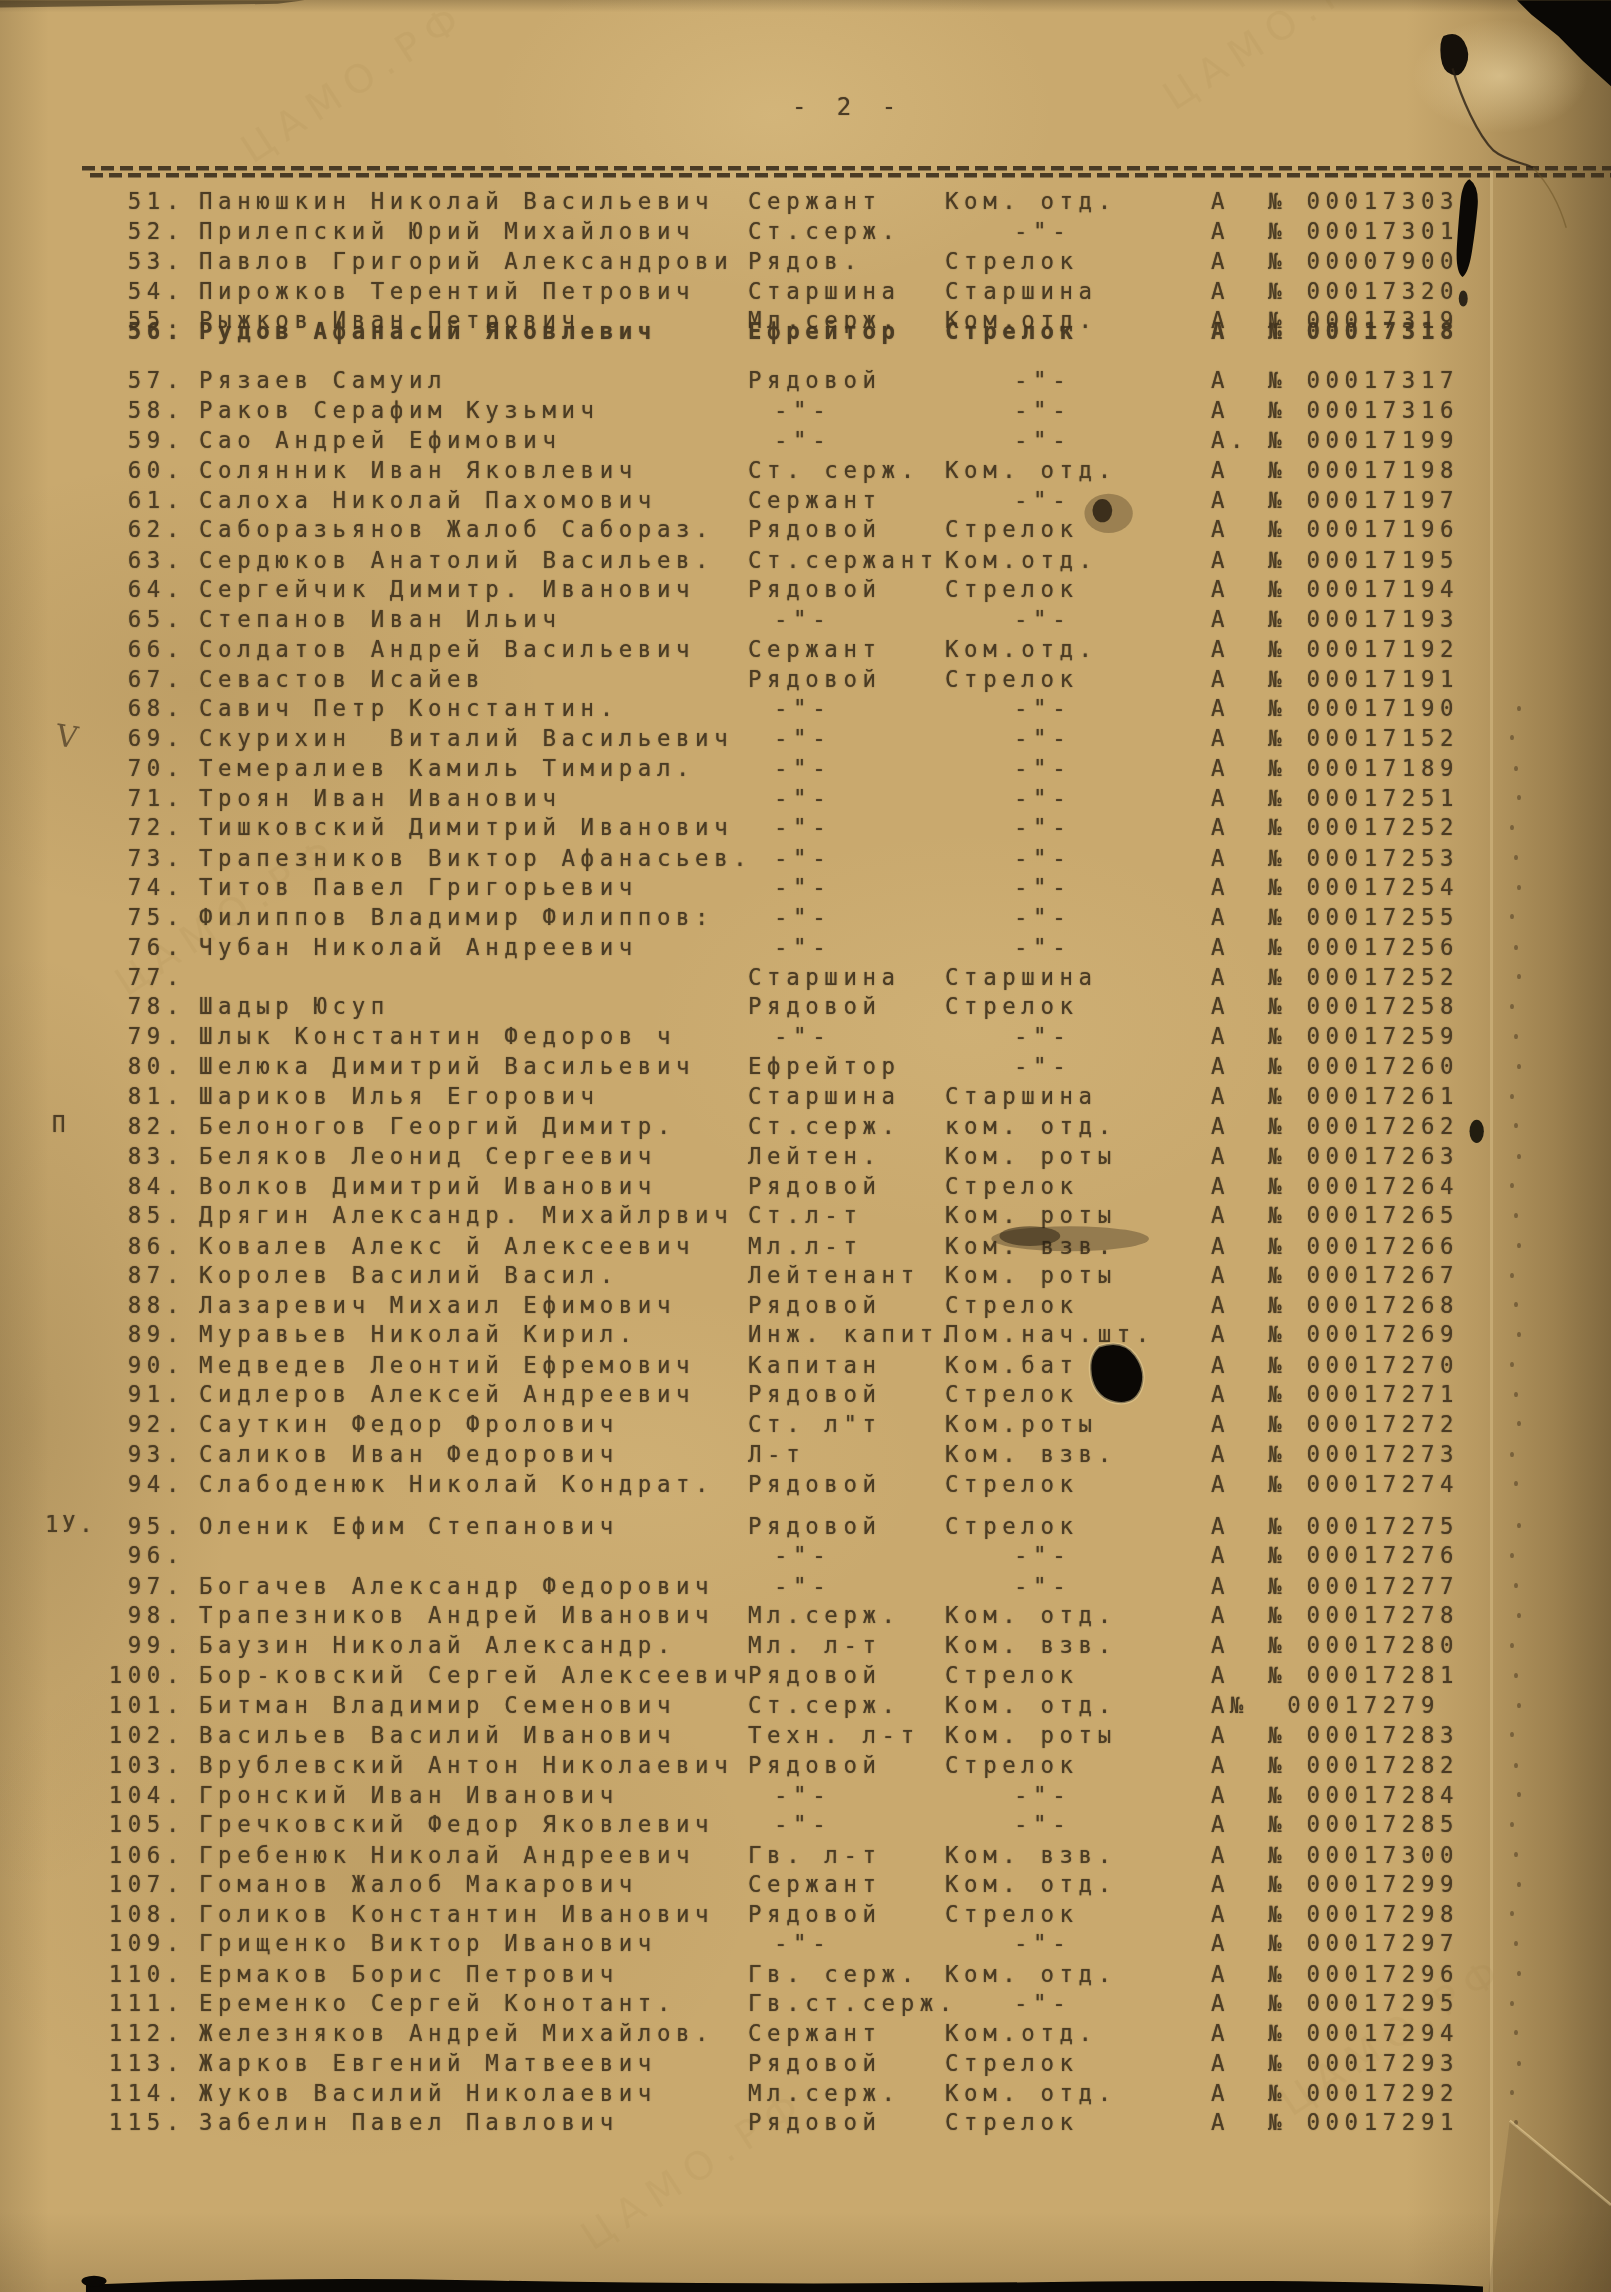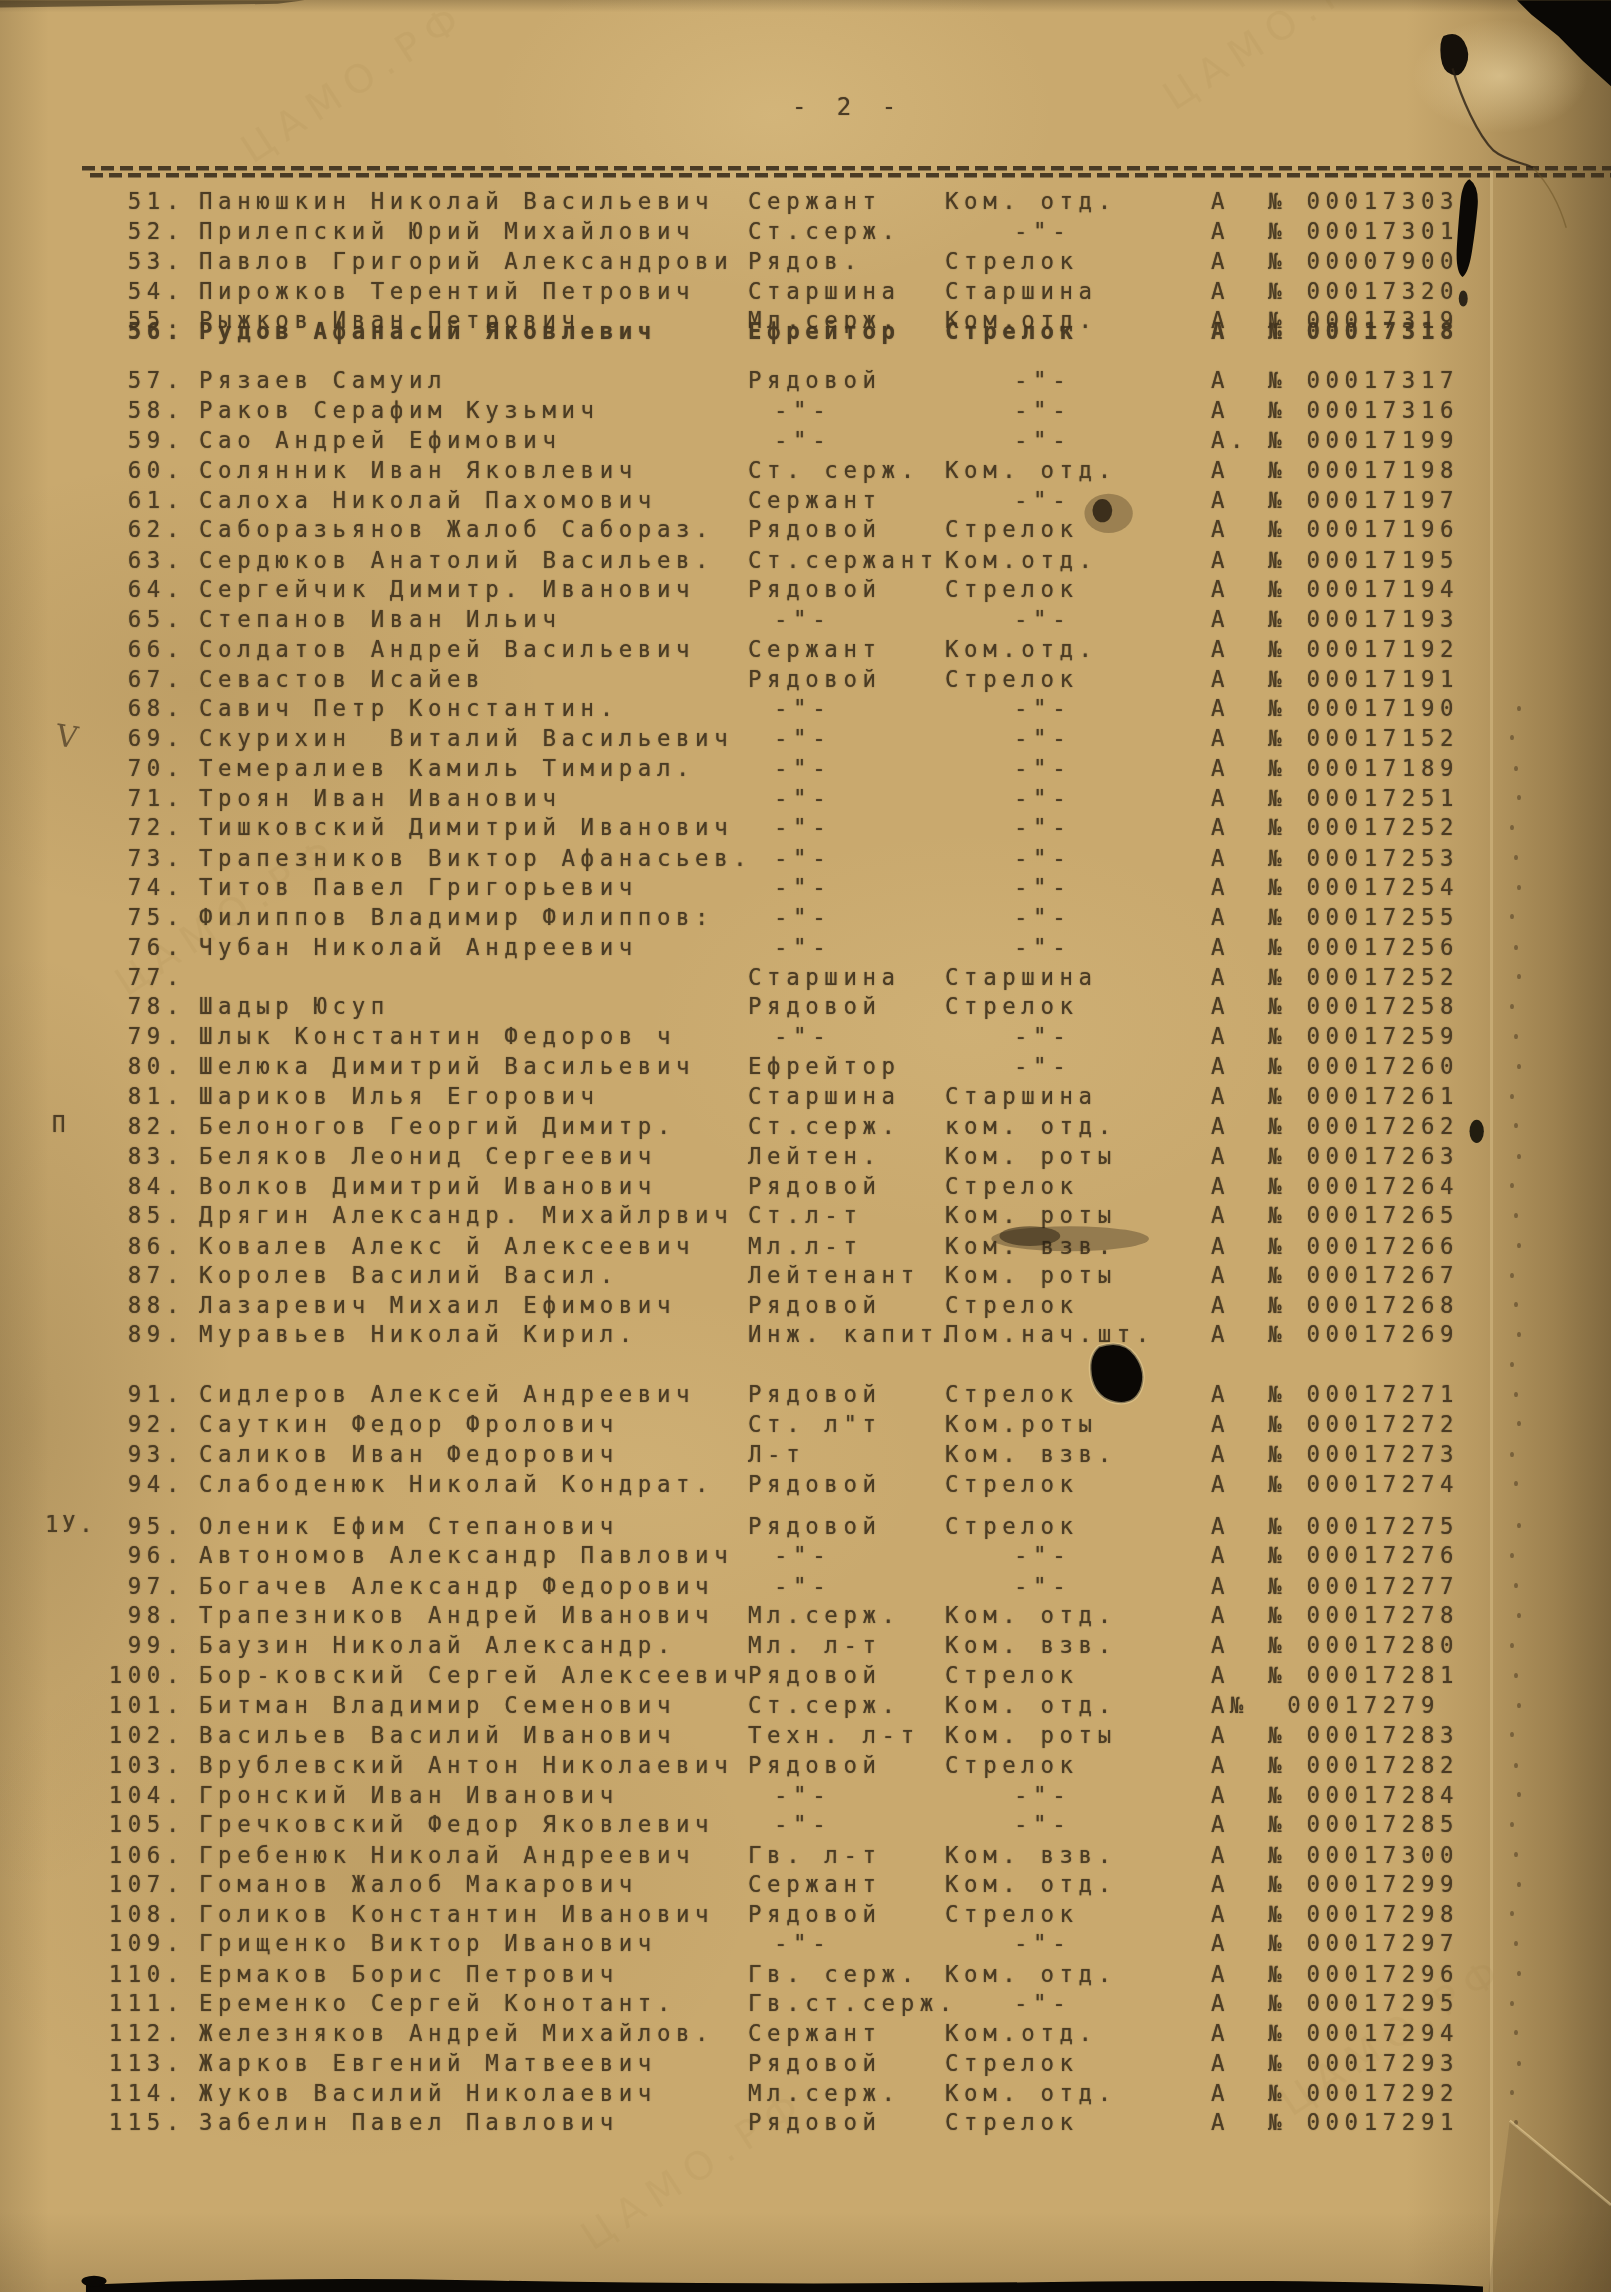--- a/index.html
+++ b/index.html
@@ -108,26 +108,27 @@
     <div class="row" style="top: 1051px;"><span class="c-num">80.</span><span class="c-name">Шелюка Димитрий Васильевич</span><span class="c-rank">Ефрейтор</span><span class="c-duty ditto">-"-</span><span class="c-cert">А  № 00017260</span></div>
     <div class="row" style="top: 1081px;"><span class="c-num">81.</span><span class="c-name">Шариков Илья Егорович</span><span class="c-rank">Старшина</span><span class="c-duty">Старшина</span><span class="c-cert">А  № 00017261</span></div>
     <div class="row" style="top: 1111px;"><span class="c-num">82.</span><span class="c-name">Белоногов Георгий Димитр.</span><span class="c-rank">Ст.серж.</span><span class="c-duty">ком. отд.</span><span class="c-cert">А  № 00017262</span></div>
     <div class="row" style="top: 1141px;"><span class="c-num">83.</span><span class="c-name">Беляков Леонид Сергеевич</span><span class="c-rank">Лейтен.</span><span class="c-duty">Ком. роты</span><span class="c-cert">А  № 00017263</span></div>
     <div class="row" style="top: 1171px;"><span class="c-num">84.</span><span class="c-name">Волков Димитрий Иванович</span><span class="c-rank">Рядовой</span><span class="c-duty">Стрелок</span><span class="c-cert">А  № 00017264</span></div>
     <div class="row" style="top: 1200px;"><span class="c-num">85.</span><span class="c-name">Дрягин Александр. Михайлрвич</span><span class="c-rank">Ст.л-т</span><span class="c-duty">Ком. роты</span><span class="c-cert">А  № 00017265</span></div>
     <div class="row" style="top: 1231px;"><span class="c-num">86.</span><span class="c-name">Ковалев Алекс й Алексеевич</span><span class="c-rank">Мл.л-т</span><span class="c-duty">Ком. взв.</span><span class="c-cert">А  № 00017266</span></div>
     <div class="row" style="top: 1260px;"><span class="c-num">87.</span><span class="c-name">Королев Василий Васил.</span><span class="c-rank">Лейтенант</span><span class="c-duty">Ком. роты</span><span class="c-cert">А  № 00017267</span></div>
     <div class="row" style="top: 1290px;"><span class="c-num">88.</span><span class="c-name">Лазаревич Михаил Ефимович</span><span class="c-rank">Рядовой</span><span class="c-duty">Стрелок</span><span class="c-cert">А  № 00017268</span></div>
     <div class="row" style="top: 1319px;"><span class="c-num">89.</span><span class="c-name">Муравьев Николай Кирил.</span><span class="c-rank">Инж. капит.</span><span class="c-duty">Пом.нач.шт.</span><span class="c-cert">А  № 00017269</span></div>
+    <div class="row" style="top: 1350px;"><span class="c-num">90.</span><span class="c-name">Медведев Леонтий Ефремович</span><span class="c-rank">Капитан</span><span class="c-duty">Ком.бат</span><span class="c-cert">А  № 00017270</span></div>
     <div class="row" style="top: 1379px;"><span class="c-num">91.</span><span class="c-name">Сидлеров Алексей Андреевич</span><span class="c-rank">Рядовой</span><span class="c-duty">Стрелок</span><span class="c-cert">А  № 00017271</span></div>
     <div class="row" style="top: 1409px;"><span class="c-num">92.</span><span class="c-name">Сауткин Федор Фролович</span><span class="c-rank">Ст. л"т</span><span class="c-duty">Ком.роты</span><span class="c-cert">А  № 00017272</span></div>
     <div class="row" style="top: 1439px;"><span class="c-num">93.</span><span class="c-name">Саликов Иван Федорович</span><span class="c-rank">Л-т</span><span class="c-duty">Ком. взв.</span><span class="c-cert">А  № 00017273</span></div>
     <div class="row" style="top: 1469px;"><span class="c-num">94.</span><span class="c-name">Слабоденюк Николай Кондрат.</span><span class="c-rank">Рядовой</span><span class="c-duty">Стрелок</span><span class="c-cert">А  № 00017274</span></div>
     <div class="row" style="top: 1511px;"><span class="c-num">95.</span><span class="c-name">Оленик Ефим Степанович</span><span class="c-rank">Рядовой</span><span class="c-duty">Стрелок</span><span class="c-cert">А  № 00017275</span></div>
-    <div class="row" style="top: 1540px;"><span class="c-num">96.</span><span class="c-name">Автономов Александр Павлович</span><span class="c-rank ditto">-"-</span><span class="c-duty ditto">-"-</span><span class="c-cert">А  № 00017276</span></div>
+    <div class="row" style="top: 1540px;"><span class="c-num">96.</span><span class="c-rank ditto">-"-</span><span class="c-duty ditto">-"-</span><span class="c-cert">А  № 00017276</span></div>
     <div class="row" style="top: 1571px;"><span class="c-num">97.</span><span class="c-name">Богачев Александр Федорович</span><span class="c-rank ditto">-"-</span><span class="c-duty ditto">-"-</span><span class="c-cert">А  № 00017277</span></div>
     <div class="row" style="top: 1600px;"><span class="c-num">98.</span><span class="c-name">Трапезников Андрей Иванович</span><span class="c-rank">Мл.серж.</span><span class="c-duty">Ком. отд.</span><span class="c-cert">А  № 00017278</span></div>
     <div class="row" style="top: 1630px;"><span class="c-num">99.</span><span class="c-name">Баузин Николай Александр.</span><span class="c-rank">Мл. л-т</span><span class="c-duty">Ком. взв.</span><span class="c-cert">А  № 00017280</span></div>
     <div class="row" style="top: 1660px;"><span class="c-num">100.</span><span class="c-name">Бор-ковский Сергей Алексеевич</span><span class="c-rank">Рядовой</span><span class="c-duty">Стрелок</span><span class="c-cert">А  № 00017281</span></div>
     <div class="row" style="top: 1690px;"><span class="c-num">101.</span><span class="c-name">Битман Владимир Семенович</span><span class="c-rank">Ст.серж.</span><span class="c-duty">Ком. отд.</span><span class="c-cert">А№  00017279</span></div>
     <div class="row" style="top: 1720px;"><span class="c-num">102.</span><span class="c-name">Васильев Василий Иванович</span><span class="c-rank">Техн. л-т</span><span class="c-duty">Ком. роты</span><span class="c-cert">А  № 00017283</span></div>
     <div class="row" style="top: 1750px;"><span class="c-num">103.</span><span class="c-name">Врублевский Антон Николаевич</span><span class="c-rank">Рядовой</span><span class="c-duty">Стрелок</span><span class="c-cert">А  № 00017282</span></div>
     <div class="row" style="top: 1780px;"><span class="c-num">104.</span><span class="c-name">Гронский Иван Иванович</span><span class="c-rank ditto">-"-</span><span class="c-duty ditto">-"-</span><span class="c-cert">А  № 00017284</span></div>
     <div class="row" style="top: 1809px;"><span class="c-num">105.</span><span class="c-name">Гречковский Федор Яковлевич</span><span class="c-rank ditto">-"-</span><span class="c-duty ditto">-"-</span><span class="c-cert">А  № 00017285</span></div>
     <div class="row" style="top: 1840px;"><span class="c-num">106.</span><span class="c-name">Гребенюк Николай Андреевич</span><span class="c-rank">Гв. л-т</span><span class="c-duty">Ком. взв.</span><span class="c-cert">А  № 00017300</span></div>

